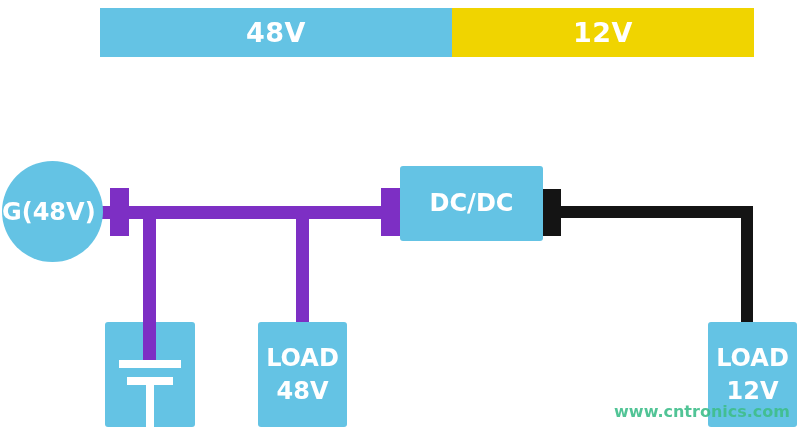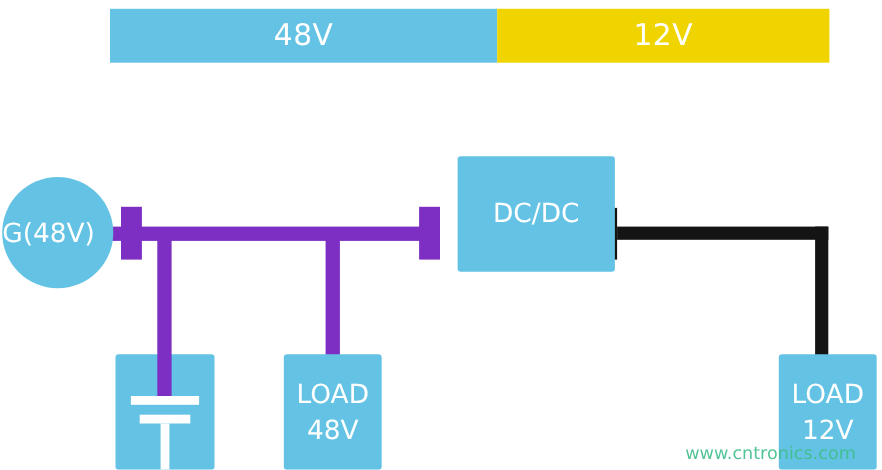--- a/index.html
+++ b/index.html
@@ -14,20 +14,21 @@
   body {
     font-family: "DejaVu Sans", "Liberation Sans", sans-serif;
     background: #ffffff;
   }
   .stage {
     position: relative;
     width: 802px;
     height: 427px;
     background: #ffffff;
     overflow: hidden;
+    font-weight: bold;
   }
   
   .topbar {
     position: absolute;
     left: 100px; top: 8px;
     width: 654px; height: 49px;
     display: flex;
   }
   .seg {
     display: flex;
@@ -70,35 +71,35 @@
     color: var(--text-white);
     display: flex;
     flex-direction: column;
     align-items: center;
     justify-content: center;
     text-align: center;
     font-size: 24px;
     line-height: 1.35;
     border-radius: 3px;
   }
-  .dcdc-box   { left: 400px; top: 142px; width: 143px; height: 105px; margin-left: 16px; }
+  .dcdc-box   { left: 400px; top: 166px; width: 143px; height: 75px; }
   .load48-box { left: 258px; top: 322px; width: 89px;  height: 105px; }
   .load12-box { left: 708px; top: 322px; width: 89px;  height: 105px; }
   .cap-box    { left: 105px; top: 322px; width: 90px;  height: 105px; }
 
   
   .cap-plate { position: absolute; background: var(--text-white); }
   .cap-plate-top    { left: 119px; top: 360px; width: 62px; height: 8px; }
   .cap-plate-bottom { left: 127px; top: 377px; width: 46px; height: 8px; }
   .cap-stub         { left: 146px; top: 385px; width: 8px;  height: 42px; }
 
   
   .watermark {
     position: absolute;
-    right: 24px; bottom: 6px;
+    right: 12px; bottom: 6px;
     color: var(--watermark-green);
     font-size: 16px;
     opacity: 0.9;
   }
 </style>
 </head>
 <body>
 
 <div class="stage">
 

